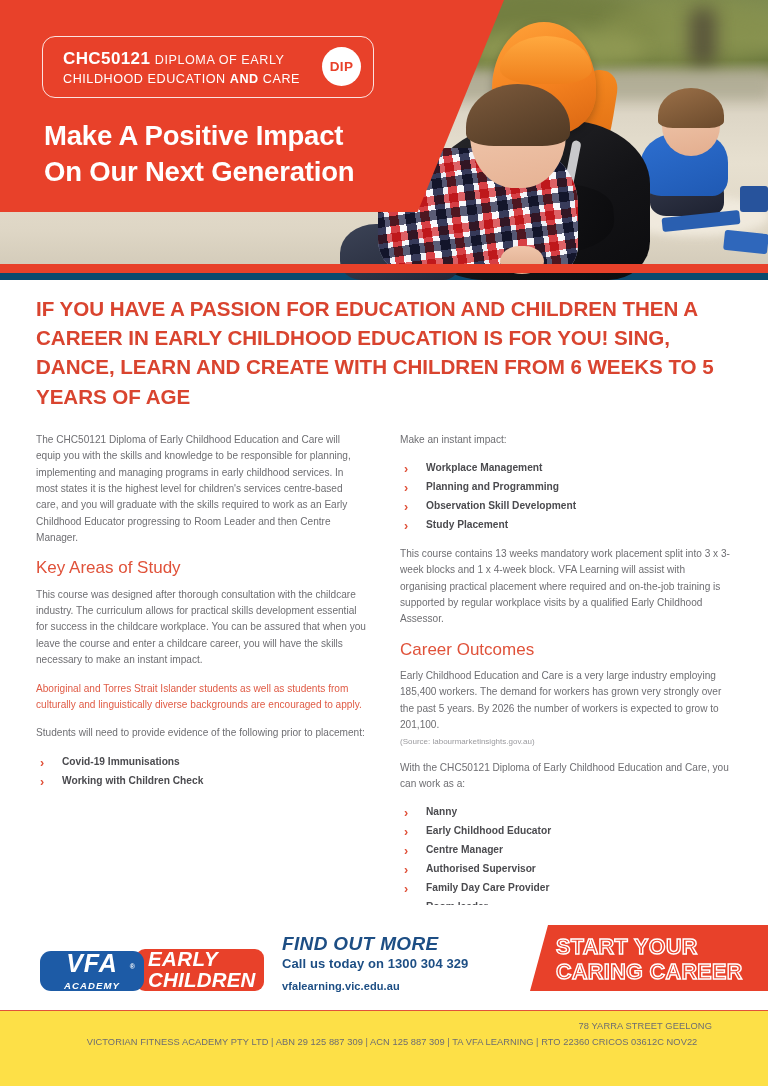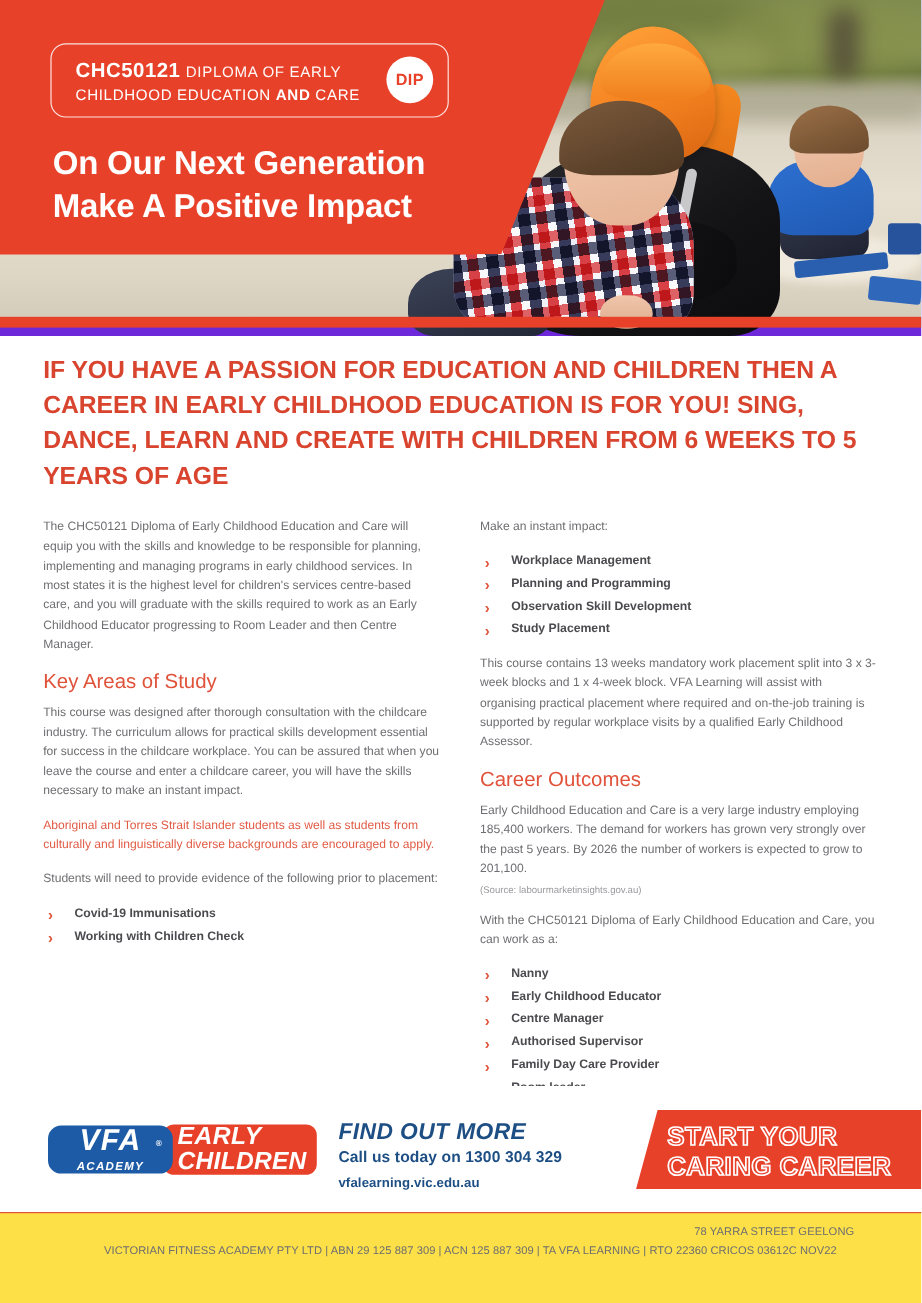--- a/index.html
+++ b/index.html
@@ -6,21 +6,21 @@
   body{
     width:768px;height:1086px;
     background:#ffffff;
     font-family:"Liberation Sans", sans-serif;
     overflow:hidden;
     position:relative;
   }
   .page{position:relative;width:768px;height:1086px;background:#fff;overflow:hidden;}
 
   
-  .hero{position:absolute;left:0;top:0;width:768px;height:280px;overflow:hidden;background:#6d28d9;}
+  .hero{position:absolute;left:0;top:0;width:768px;height:280px;overflow:hidden;background:#0c4a6e;}
   .hero-photo{
     position:absolute;left:0;top:0;width:768px;height:272px;
     background:
       
       linear-gradient(to bottom,
         #7f8b4f 0%, #8c9757 14%, #6e7b3f 22%,
         #b7b09a 30%, #ddd6c6 42%, #e7e0d0 60%, #ded6c5 85%, #d2cab8 100%);
   }
   
   .bg-blob{position:absolute;border-radius:50%;filter:blur(9px);opacity:.75;}
@@ -196,21 +196,21 @@
     position:relative;padding-left:26px;color:#4b4b4f;
     font-size:10.2px;font-weight:700;line-height:1.62;margin-bottom:2.5px;
   }
   ul.blist li:before{
     content:"\203A";position:absolute;left:4px;top:-1px;color:#e0523a;
     font-size:12.5px;font-weight:700;
   }
 
   
   .footer{position:absolute;left:0;top:905px;width:768px;height:105px;background:#fff;}
-  .logo{position:absolute;left:40px;top:925px;display:flex;align-items:center;height:66px;}
+  .logo{position:absolute;left:40px;top:925px;display:flex;align-items:flex-end;height:66px;}
   .logo-blue{
     width:104px;background:#1d5ba6;border-radius:11px;position:relative;
     display:flex;flex-direction:column;align-items:center;justify-content:center;color:#fff;
     z-index:2;
   }
   .logo-vfa{font-size:25px;font-weight:700;font-style:italic;letter-spacing:1px;line-height:1;}
   .logo-learning{font-size:9.6px;font-weight:700;font-style:italic;letter-spacing:1.1px;margin-top:4px;}
   .logo-reg{position:absolute;right:9px;top:12px;font-size:7px;font-weight:700;}
   .logo-red{
     width:128px;background:#e8412a;border-radius:9px;margin-left:-8px;
@@ -310,22 +310,22 @@
         <div class="badge-l1">
           <span class="badge-code">CHC50121</span>
           <span class="badge-sub">DIPLOMA OF EARLY</span>
         </div>
         <div class="badge-l2"><span>CHILDHOOD EDUCATION </span><b>AND</b><span> CARE</span></div>
       </div>
       <div class="dip">DIP</div>
     </div>
 
     <div class="hero-head">
+      <div>Make A Positive Impact</div>
       <div>On Our Next Generation</div>
-      <div>Make A Positive Impact</div>
     </div>
   </div>
 
   <div class="headline">IF YOU HAVE A PASSION FOR EDUCATION AND CHILDREN THEN A CAREER IN EARLY CHILDHOOD EDUCATION IS FOR YOU! SING, DANCE, LEARN AND CREATE WITH CHILDREN FROM 6 WEEKS TO 5 YEARS OF AGE</div>
 
   <div class="col-l">
     <p class="body-t">The CHC50121 Diploma of Early Childhood Education and Care will equip you with the skills and knowledge to be responsible for planning, implementing and managing programs in early childhood services. In most states it is the highest level for children's services centre-based care, and you will graduate with the skills required to work as an Early Childhood Educator progressing to Room Leader and then Centre Manager.</p>
 
     <h2 class="sec-h">Key Areas of Study</h2>
     <p class="body-t">This course was designed after thorough consultation with the childcare industry. The curriculum allows for practical skills development essential for success in the childcare workplace. You can be assured that when you leave the course and enter a childcare career, you will have the skills necessary to make an instant impact.</p>

